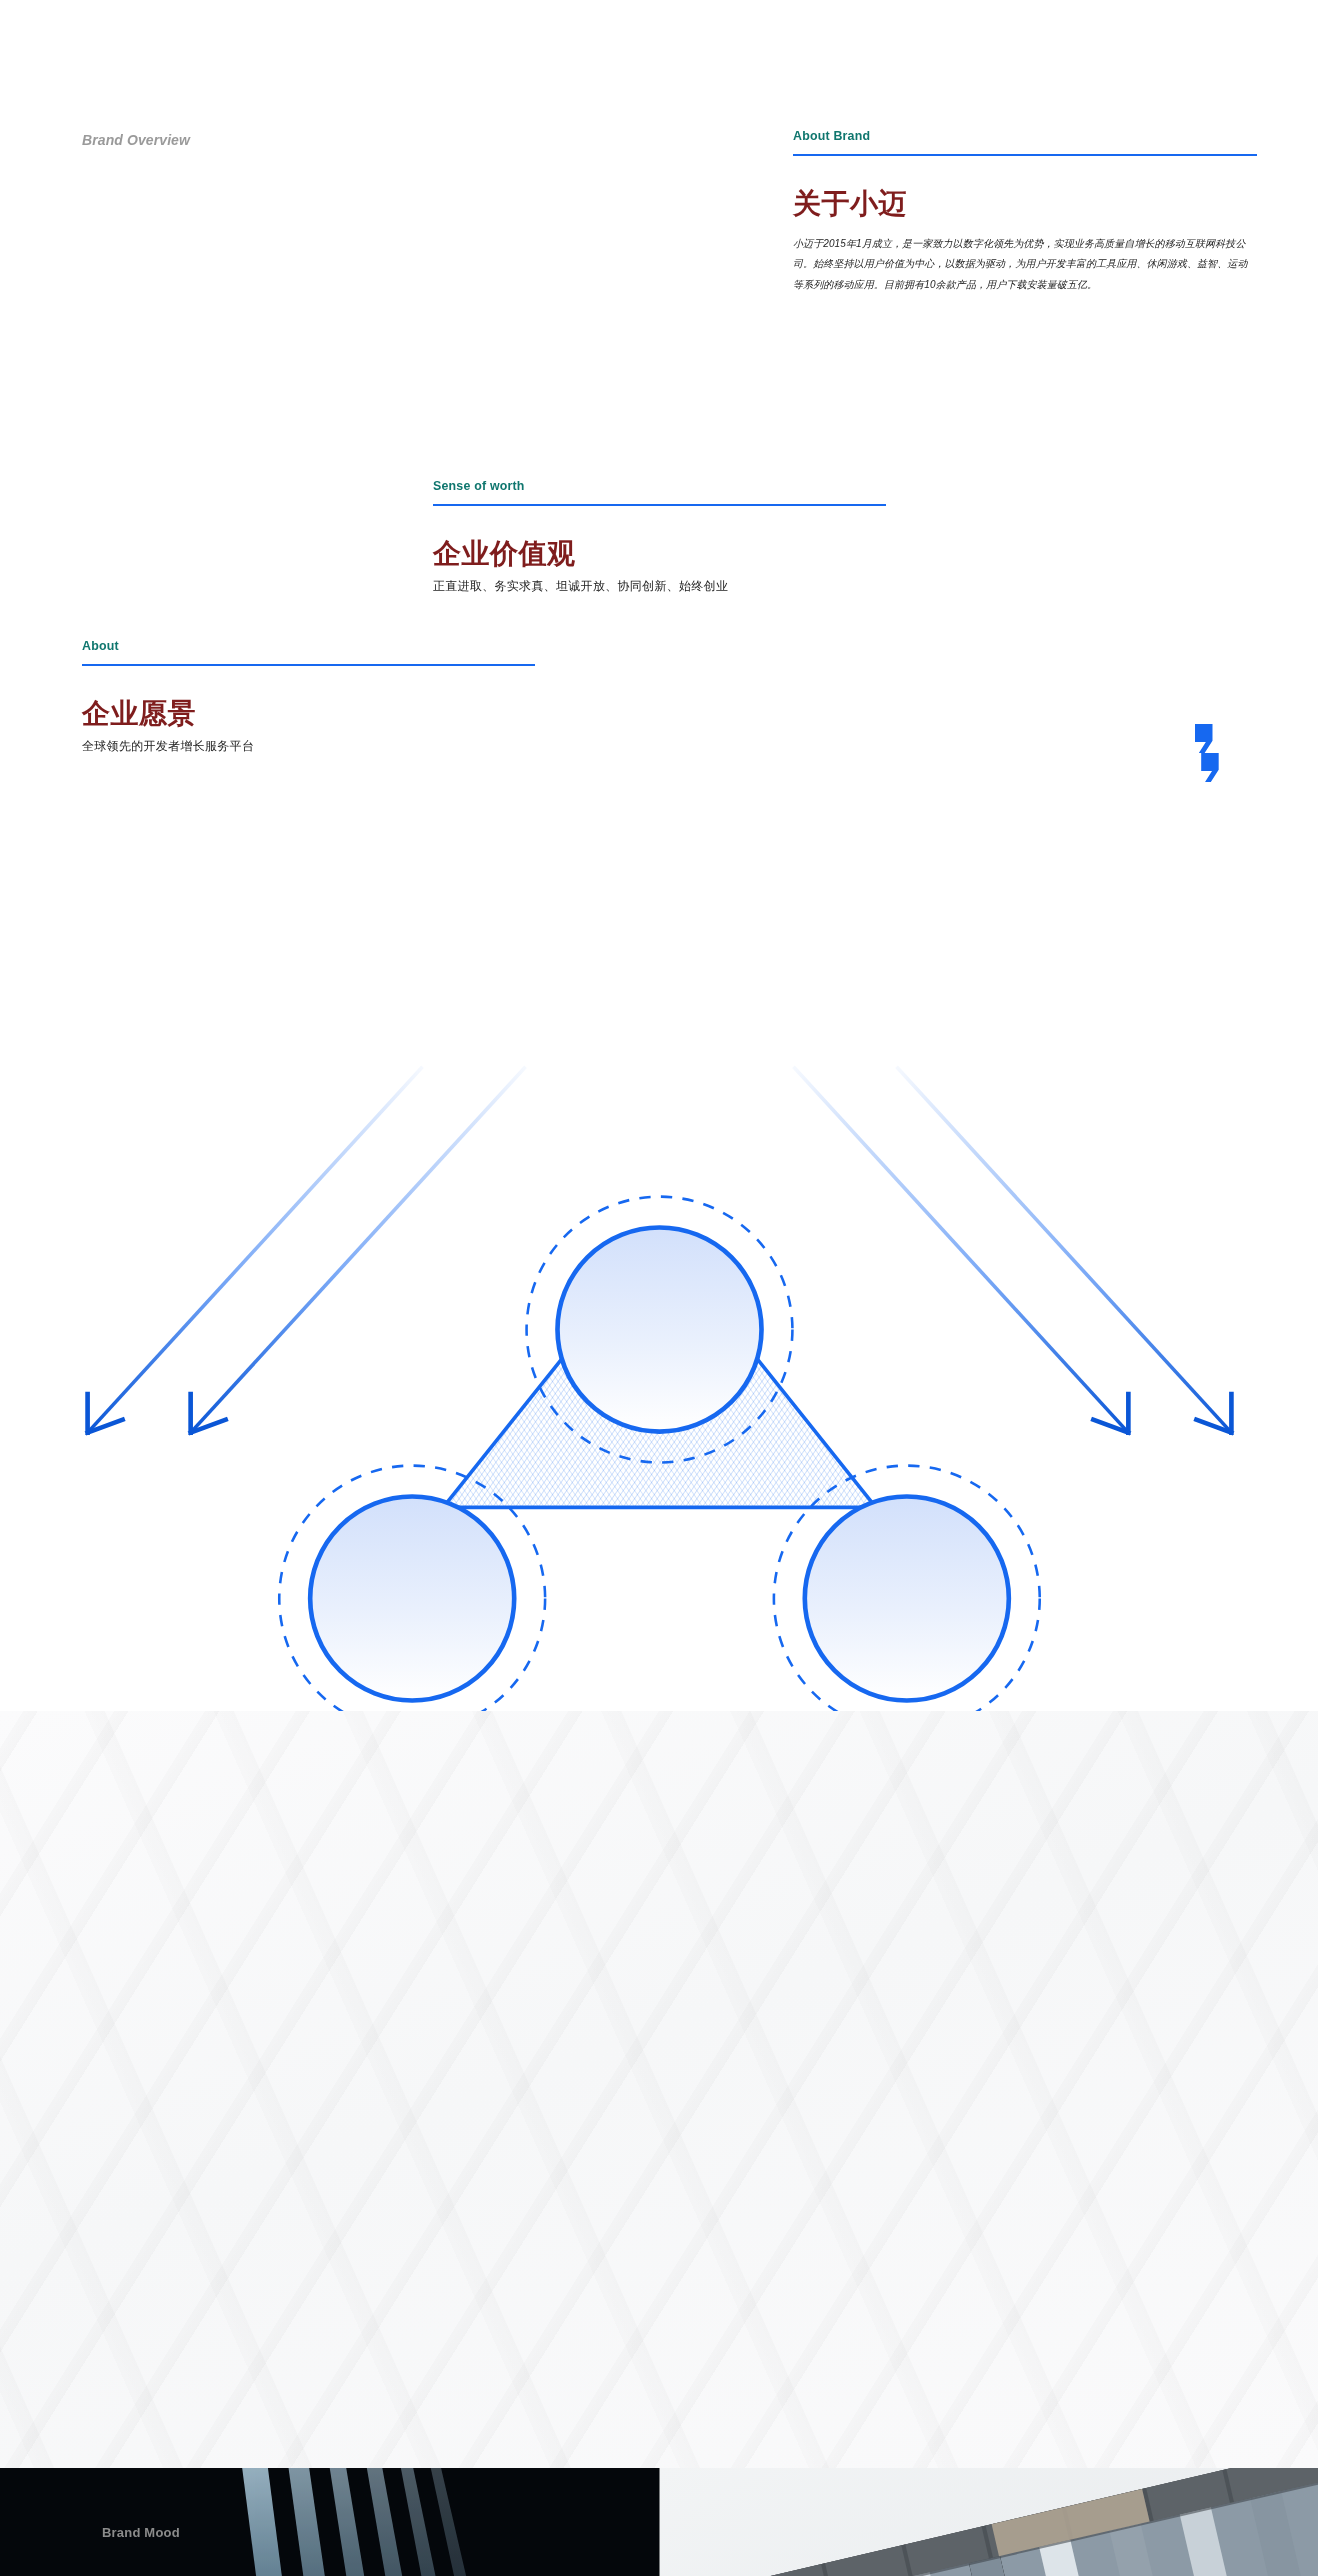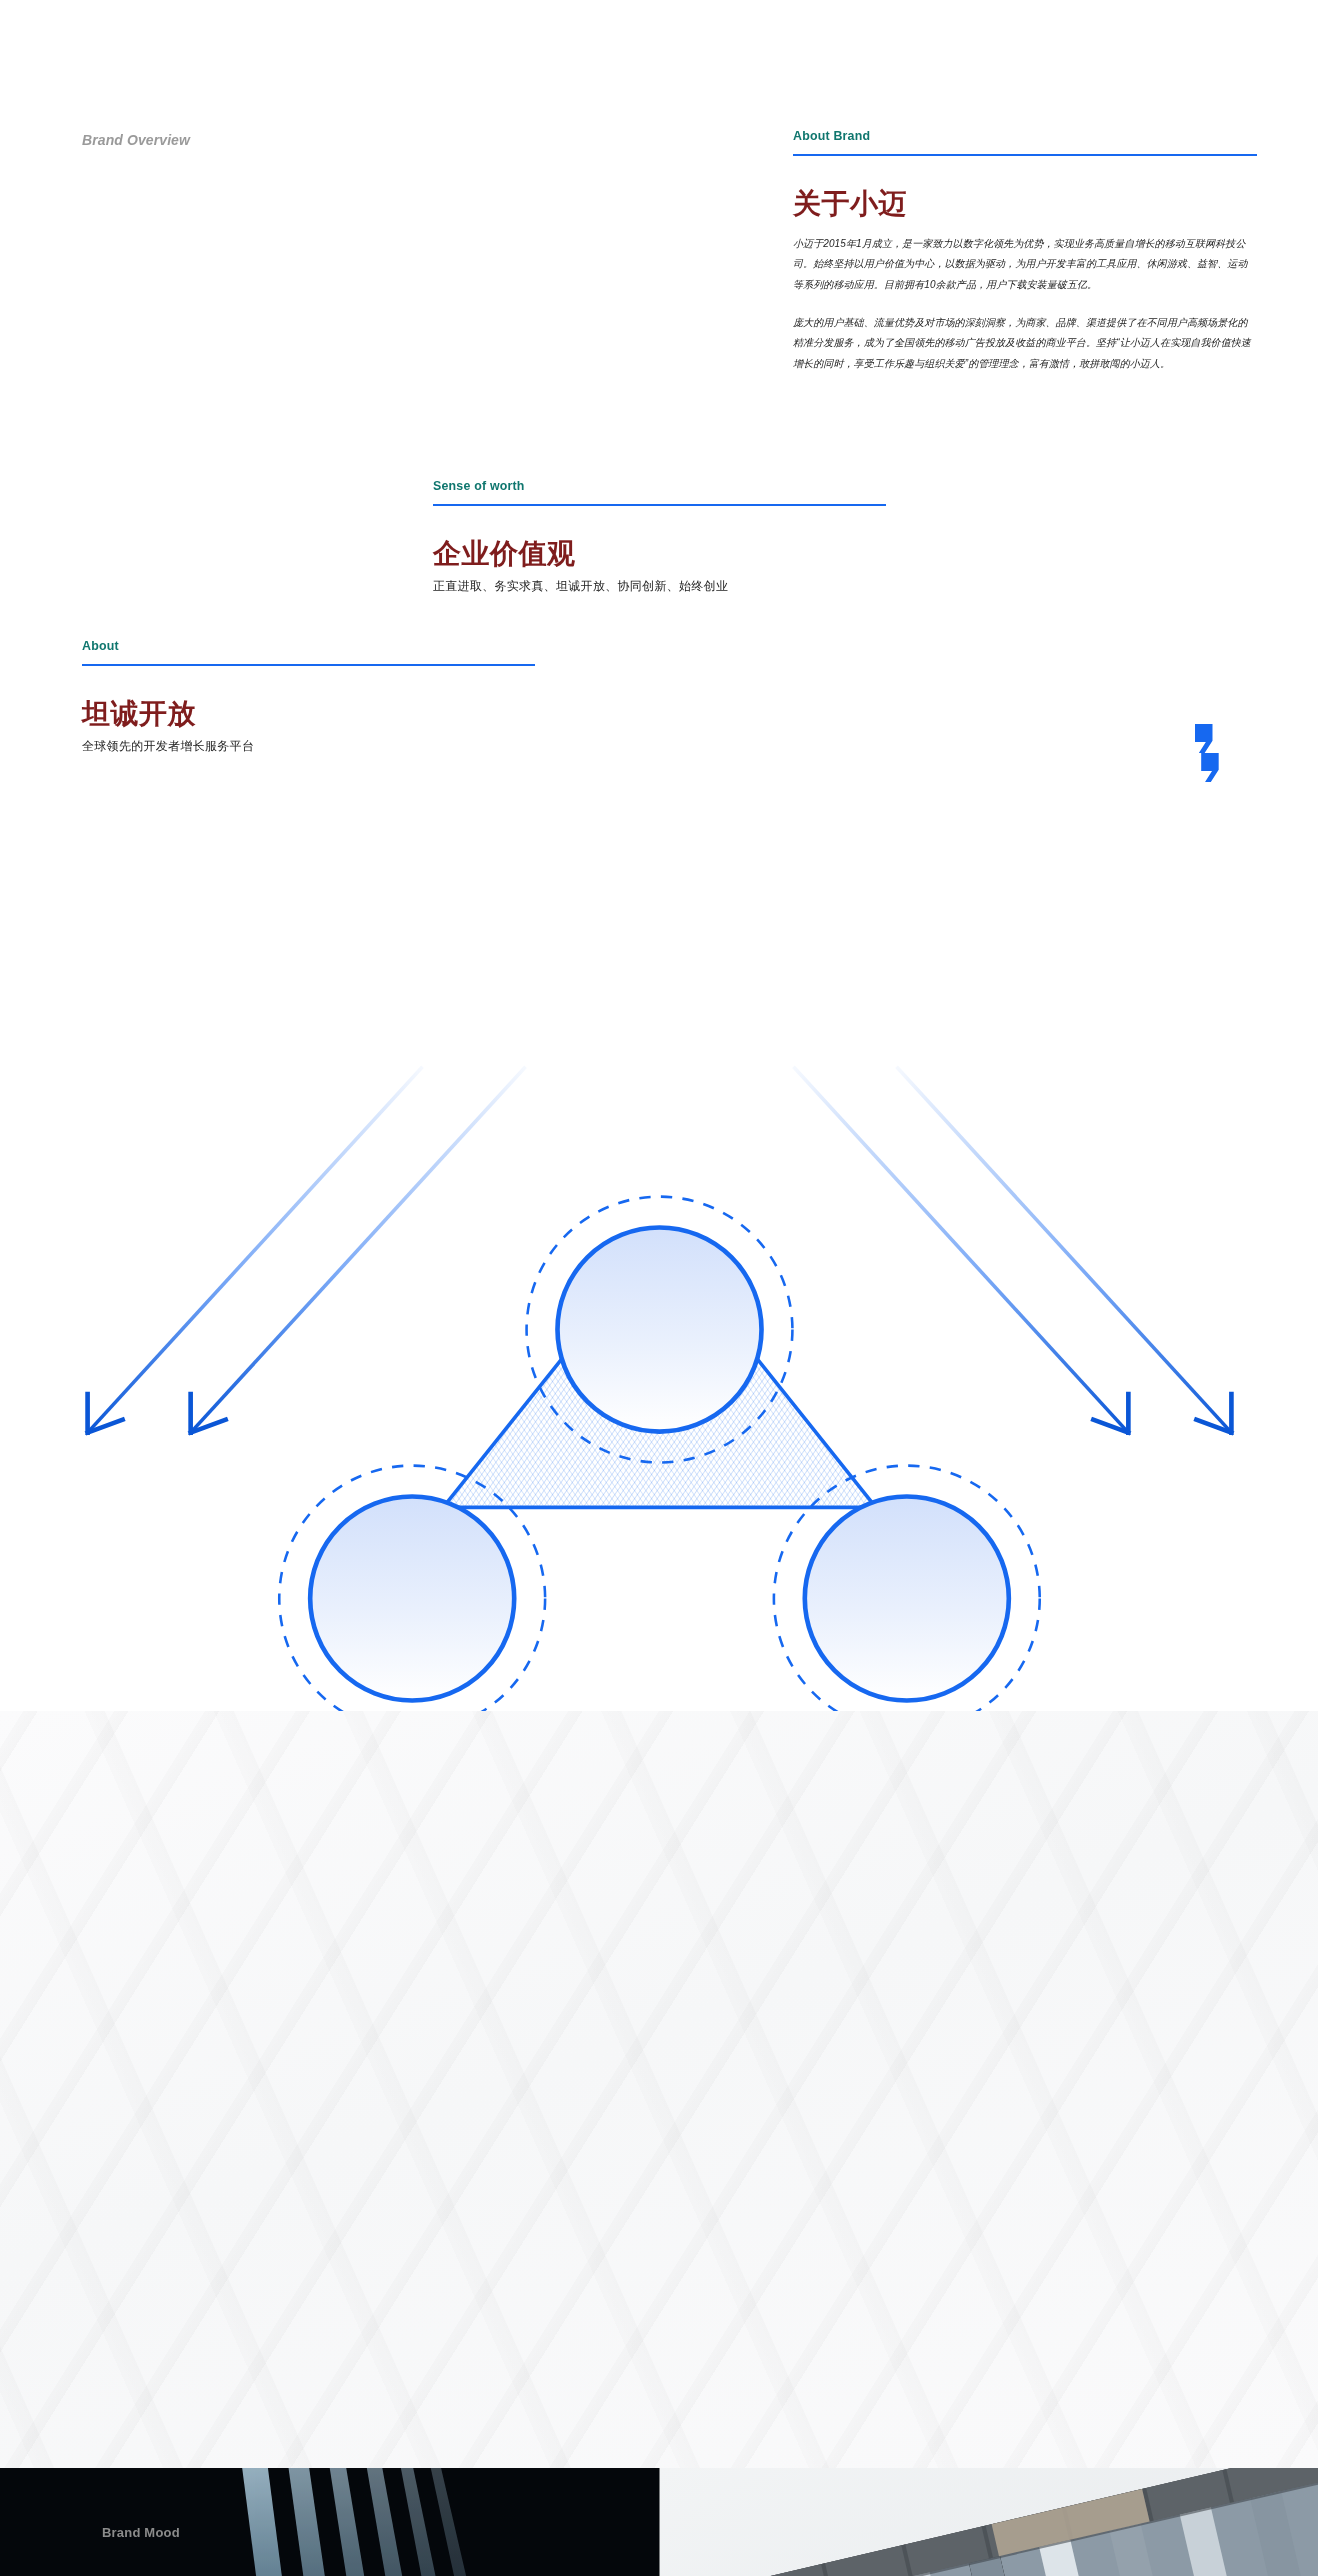--- a/index.html
+++ b/index.html
@@ -114,35 +114,34 @@
 
   <section class="sec-overview">
     <div class="eyebrow">Brand Overview</div>
 
     <div class="block" id="block-about">
       <div class="kicker">About Brand</div>
       <div class="rule"></div>
       <h2>关于小迈</h2>
       <div class="body">
         <p>小迈于2015年1月成立，是一家致力以数字化领先为优势，实现业务高质量自增长的移动互联网科技公司。始终坚持以用户价值为中心，以数据为驱动，为用户开发丰富的工具应用、休闲游戏、益智、运动等系列的移动应用。目前拥有10余款产品，用户下载安装量破五亿。</p>
-        <p>庞大的用户基础、流量优势及对市场的深刻洞察，为商家、品牌、渠道提供了在不同用户高频场景化的精准分发服务，成为了全国领先的移动广告投放及收益的商业平台。坚持“让小迈人在实现自我价值快速增长的同时，享受工作乐趣与组织关爱”的管理理念，富有激情，敢拼敢闯的小迈人。</p>
       </div>
     </div>
 
     <div class="block" id="block-worth">
       <div class="kicker">Sense of worth</div>
       <div class="rule"></div>
       <h2>企业价值观</h2>
       <div class="oneline">正直进取、务实求真、坦诚开放、协同创新、始终创业</div>
     </div>
 
     <div class="block" id="block-vision">
       <div class="kicker">About</div>
       <div class="rule"></div>
-      <h2>坦诚开放</h2>
+      <h2>企业愿景</h2>
       <div class="oneline">全球领先的开发者增长服务平台</div>
     </div>
 
     <div class="quote-mark">
       <span></span>
         <span></span>
     </div>
   </section>
 
   <section class="sec-fusion">

